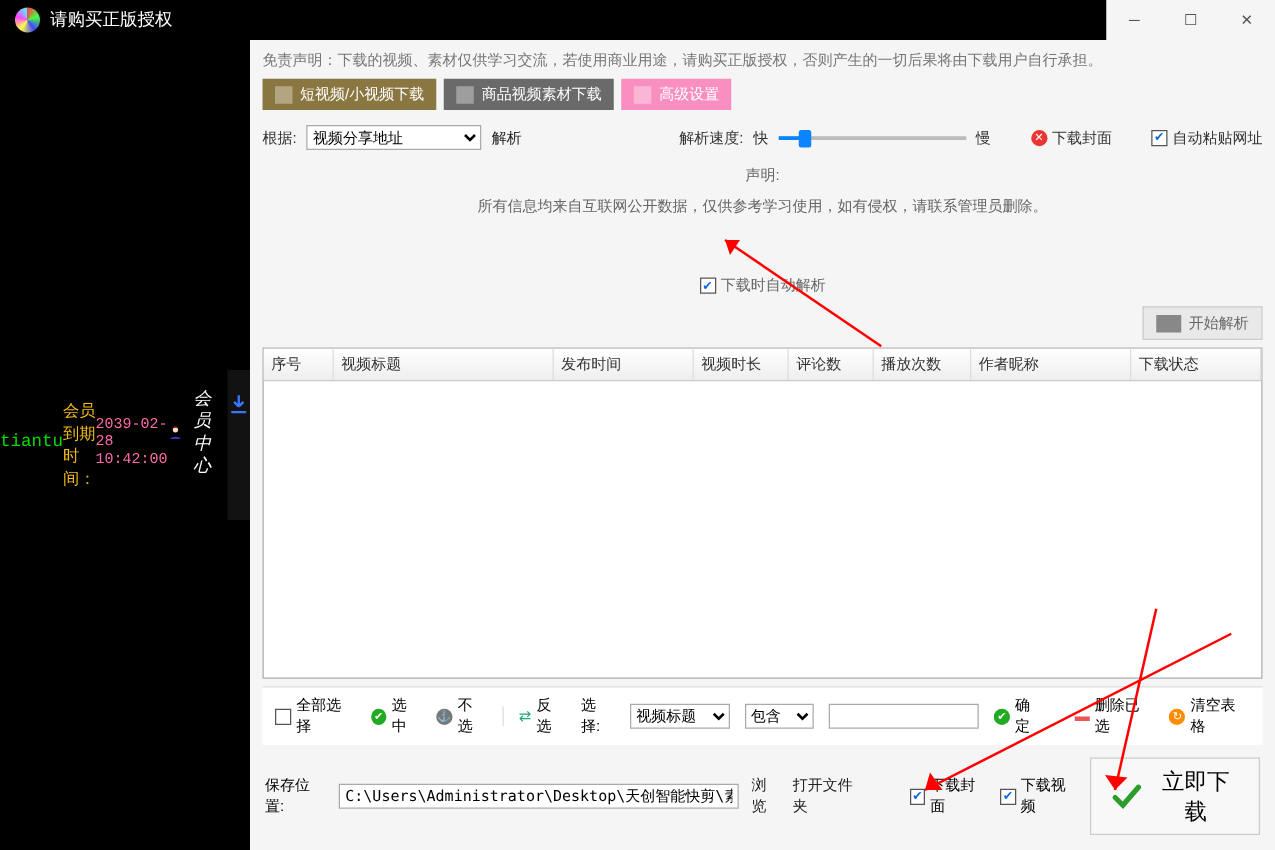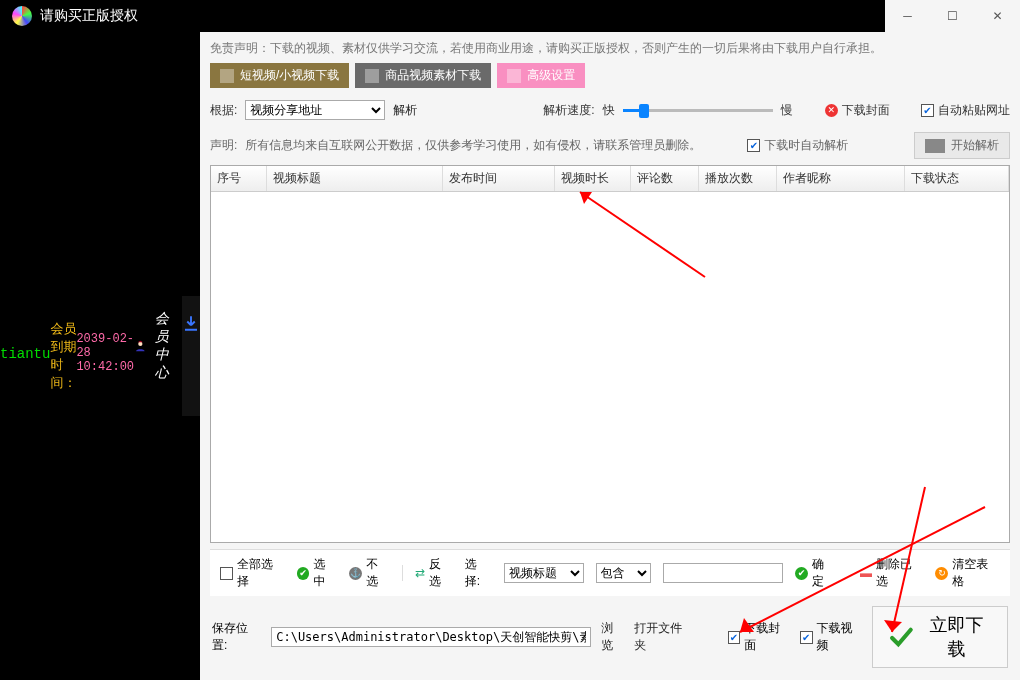--- a/index.html
+++ b/index.html
@@ -51,21 +51,21 @@
 
 .iconbtn { display: inline-flex; align-items: center; gap: 4px; cursor: pointer; }
 .circ { width: 13px; height: 13px; border-radius: 50%; display: inline-flex; align-items: center; justify-content: center; color: #fff; font-size: 9px; line-height: 1; }
 .red { background: #e33; } .green { background: #2a2; } .gray { background: #777; } .orange { background: #ff8c00; }
 
 .chk { display: inline-flex; align-items: center; gap: 4px; cursor: pointer; }
 .chkbox { width: 13px; height: 13px; border: 1px solid #555; background: #fff; display: inline-flex; align-items: center; justify-content: center; font-size: 10px; color: #0a64dc; }
 
 .urlarea { margin: 2px 10px 0; height: 150px; border: 1px solid #aaa; background: #fff; font-family: "SimSun", monospace; font-size: 12px; padding: 4px 6px; resize: none; overflow: auto; white-space: pre; }
 
-.under { display: flex; align-items: center; gap: 8px; padding: 8px 10px 6px; color: #666; }
+.under { display: flex; align-items: center; gap: 8px; padding: 8px 10px 6px; color: #666; flex-direction: column; }
 .under .parsebtn { margin-left: auto; display: inline-flex; align-items: center; gap: 6px; background: #e9e9e9; border: 1px solid #ccc; padding: 4px 10px; cursor: pointer; color: #666; }
 .under .parsebtn .ico { width: 20px; height: 14px; background: #888; }
 
 .grid { margin: 0 10px; flex: 1; border: 1px solid #aaa; background: #fff; display: flex; flex-direction: column; min-height: 220px; }
 .ghead { display: flex; background: linear-gradient(#fff, #eee); border-bottom: 1px solid #ccc; }
 .ghead .col { padding: 4px 6px; border-right: 1px solid #ddd; color: #333; }
 .c0{width:56px}.c1{width:176px}.c2{width:112px}.c3{width:76px}.c4{width:68px}.c5{width:78px}.c6{width:128px}.c7{flex:1}
 .gbody { flex: 1; }
 
 .ftrow1 { display: flex; align-items: center; gap: 12px; padding: 6px 10px; border-top: 1px solid #ddd; background: #fff; margin: 6px 10px 0; }

